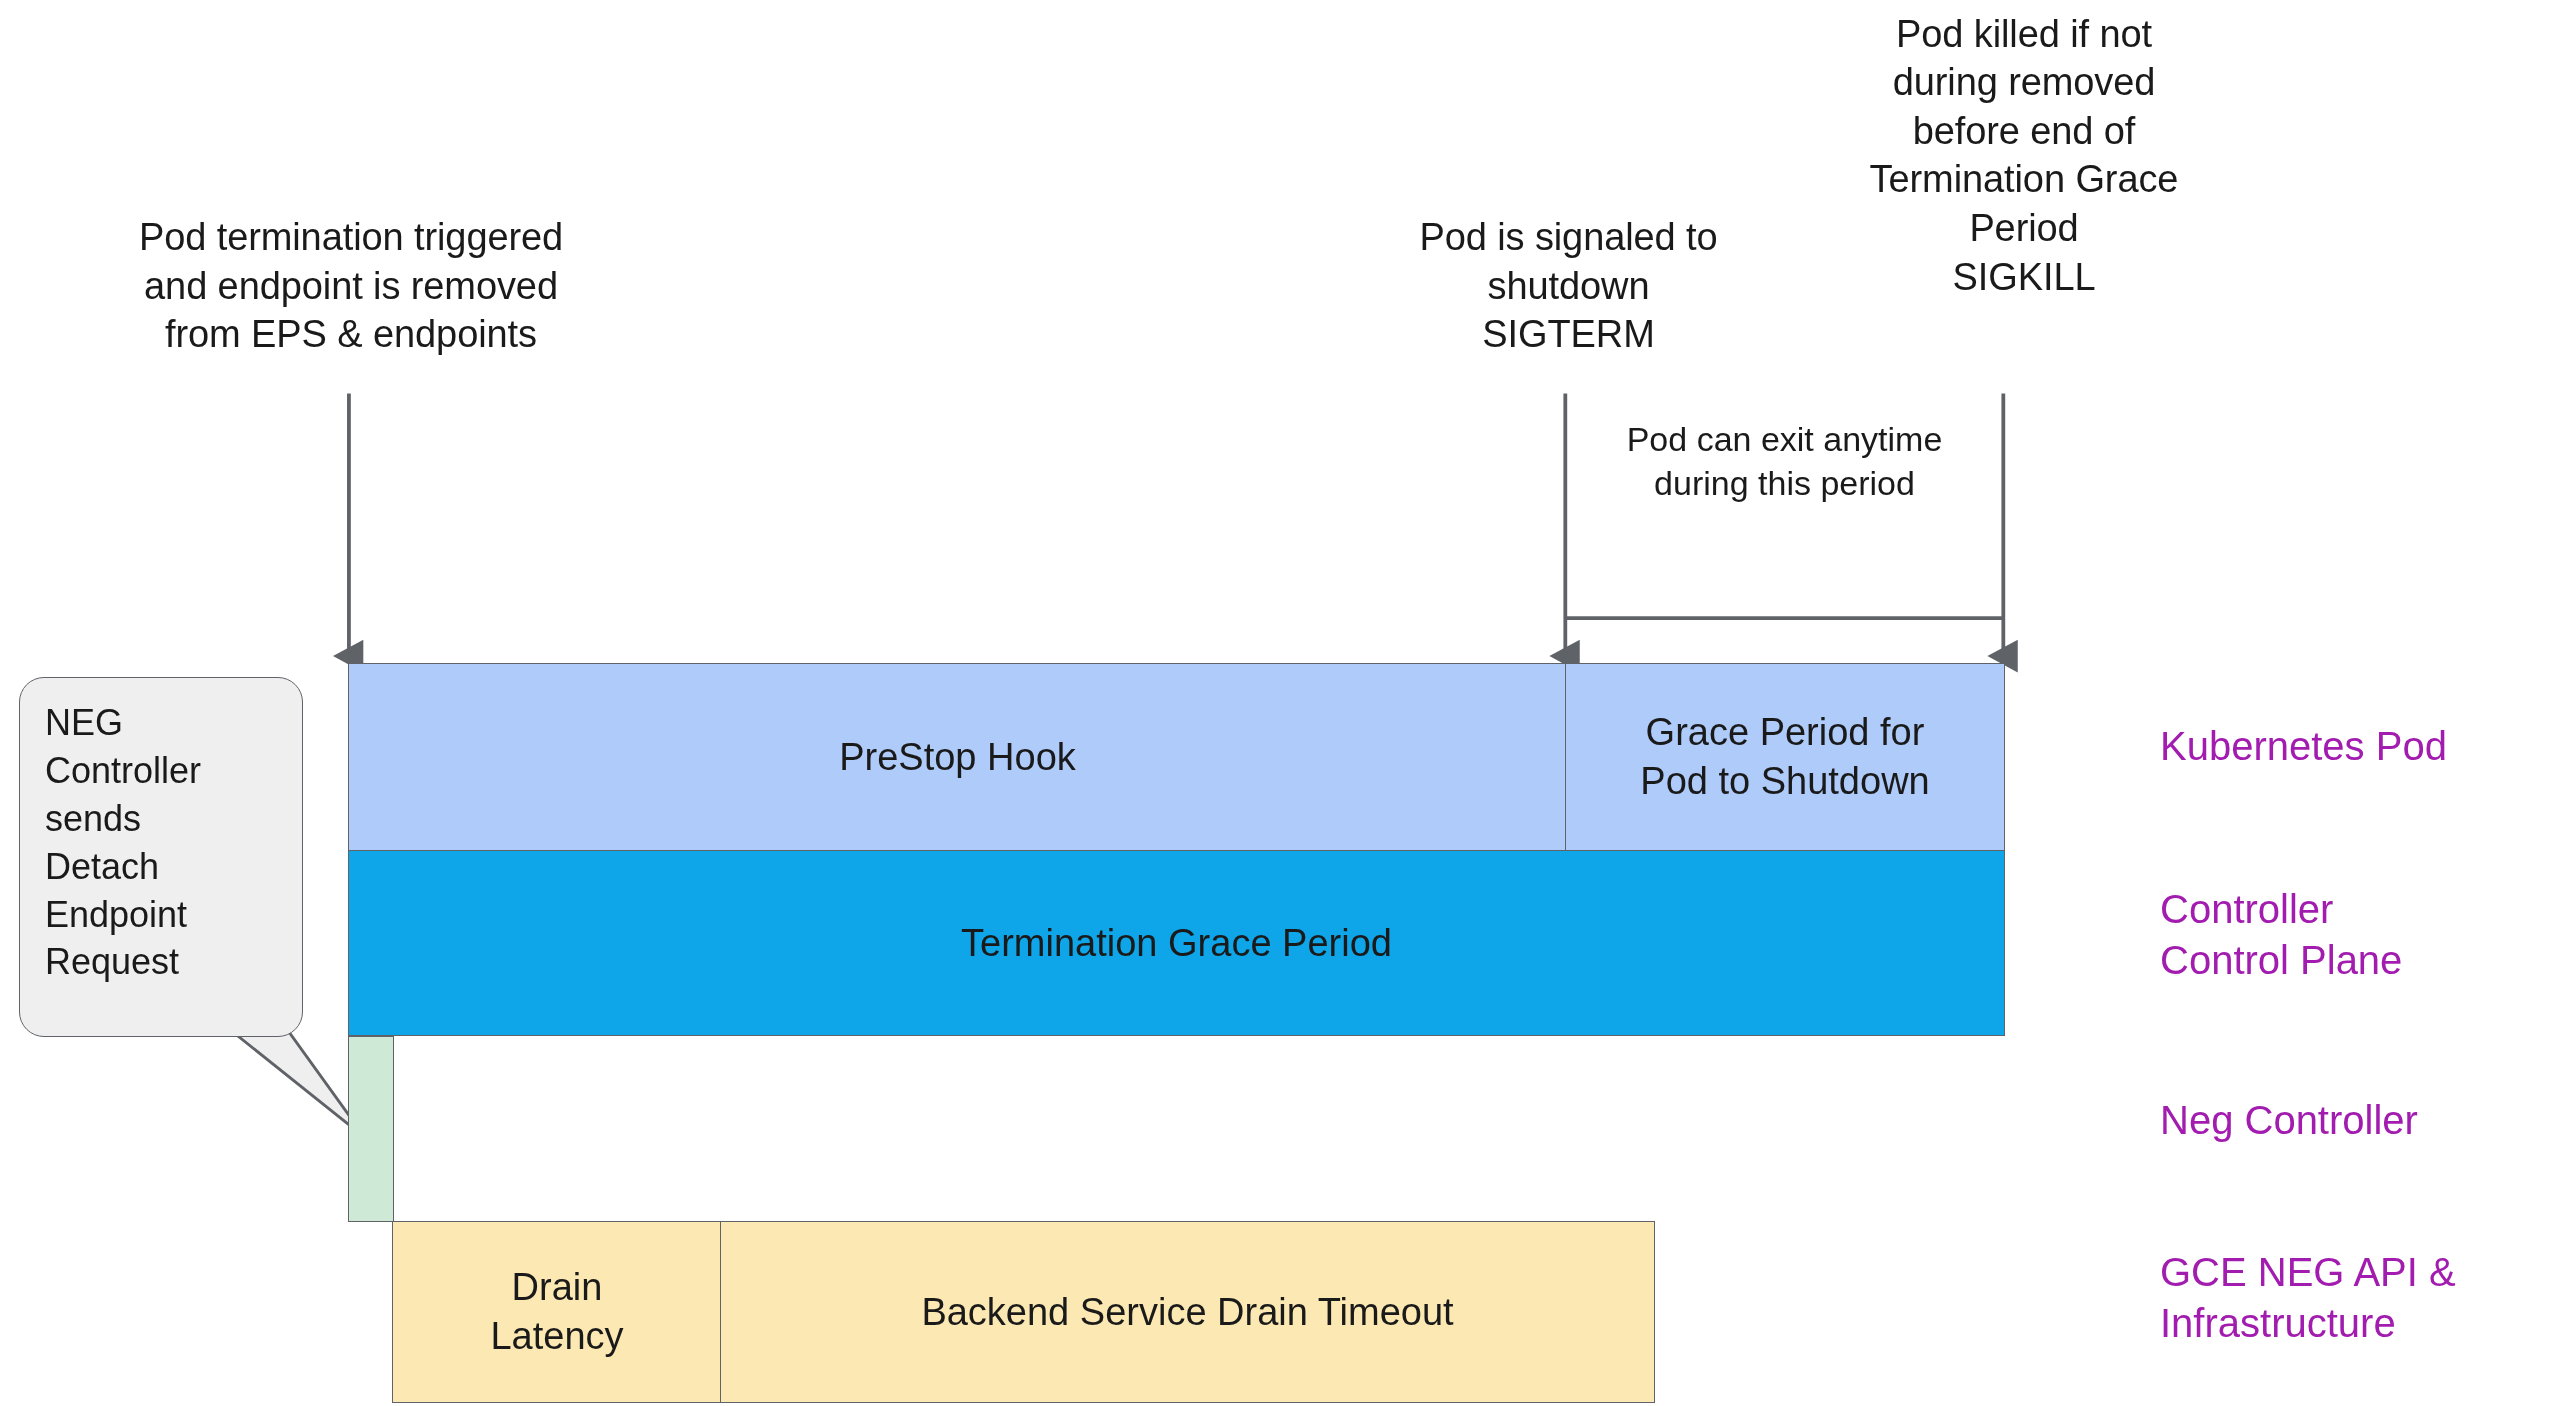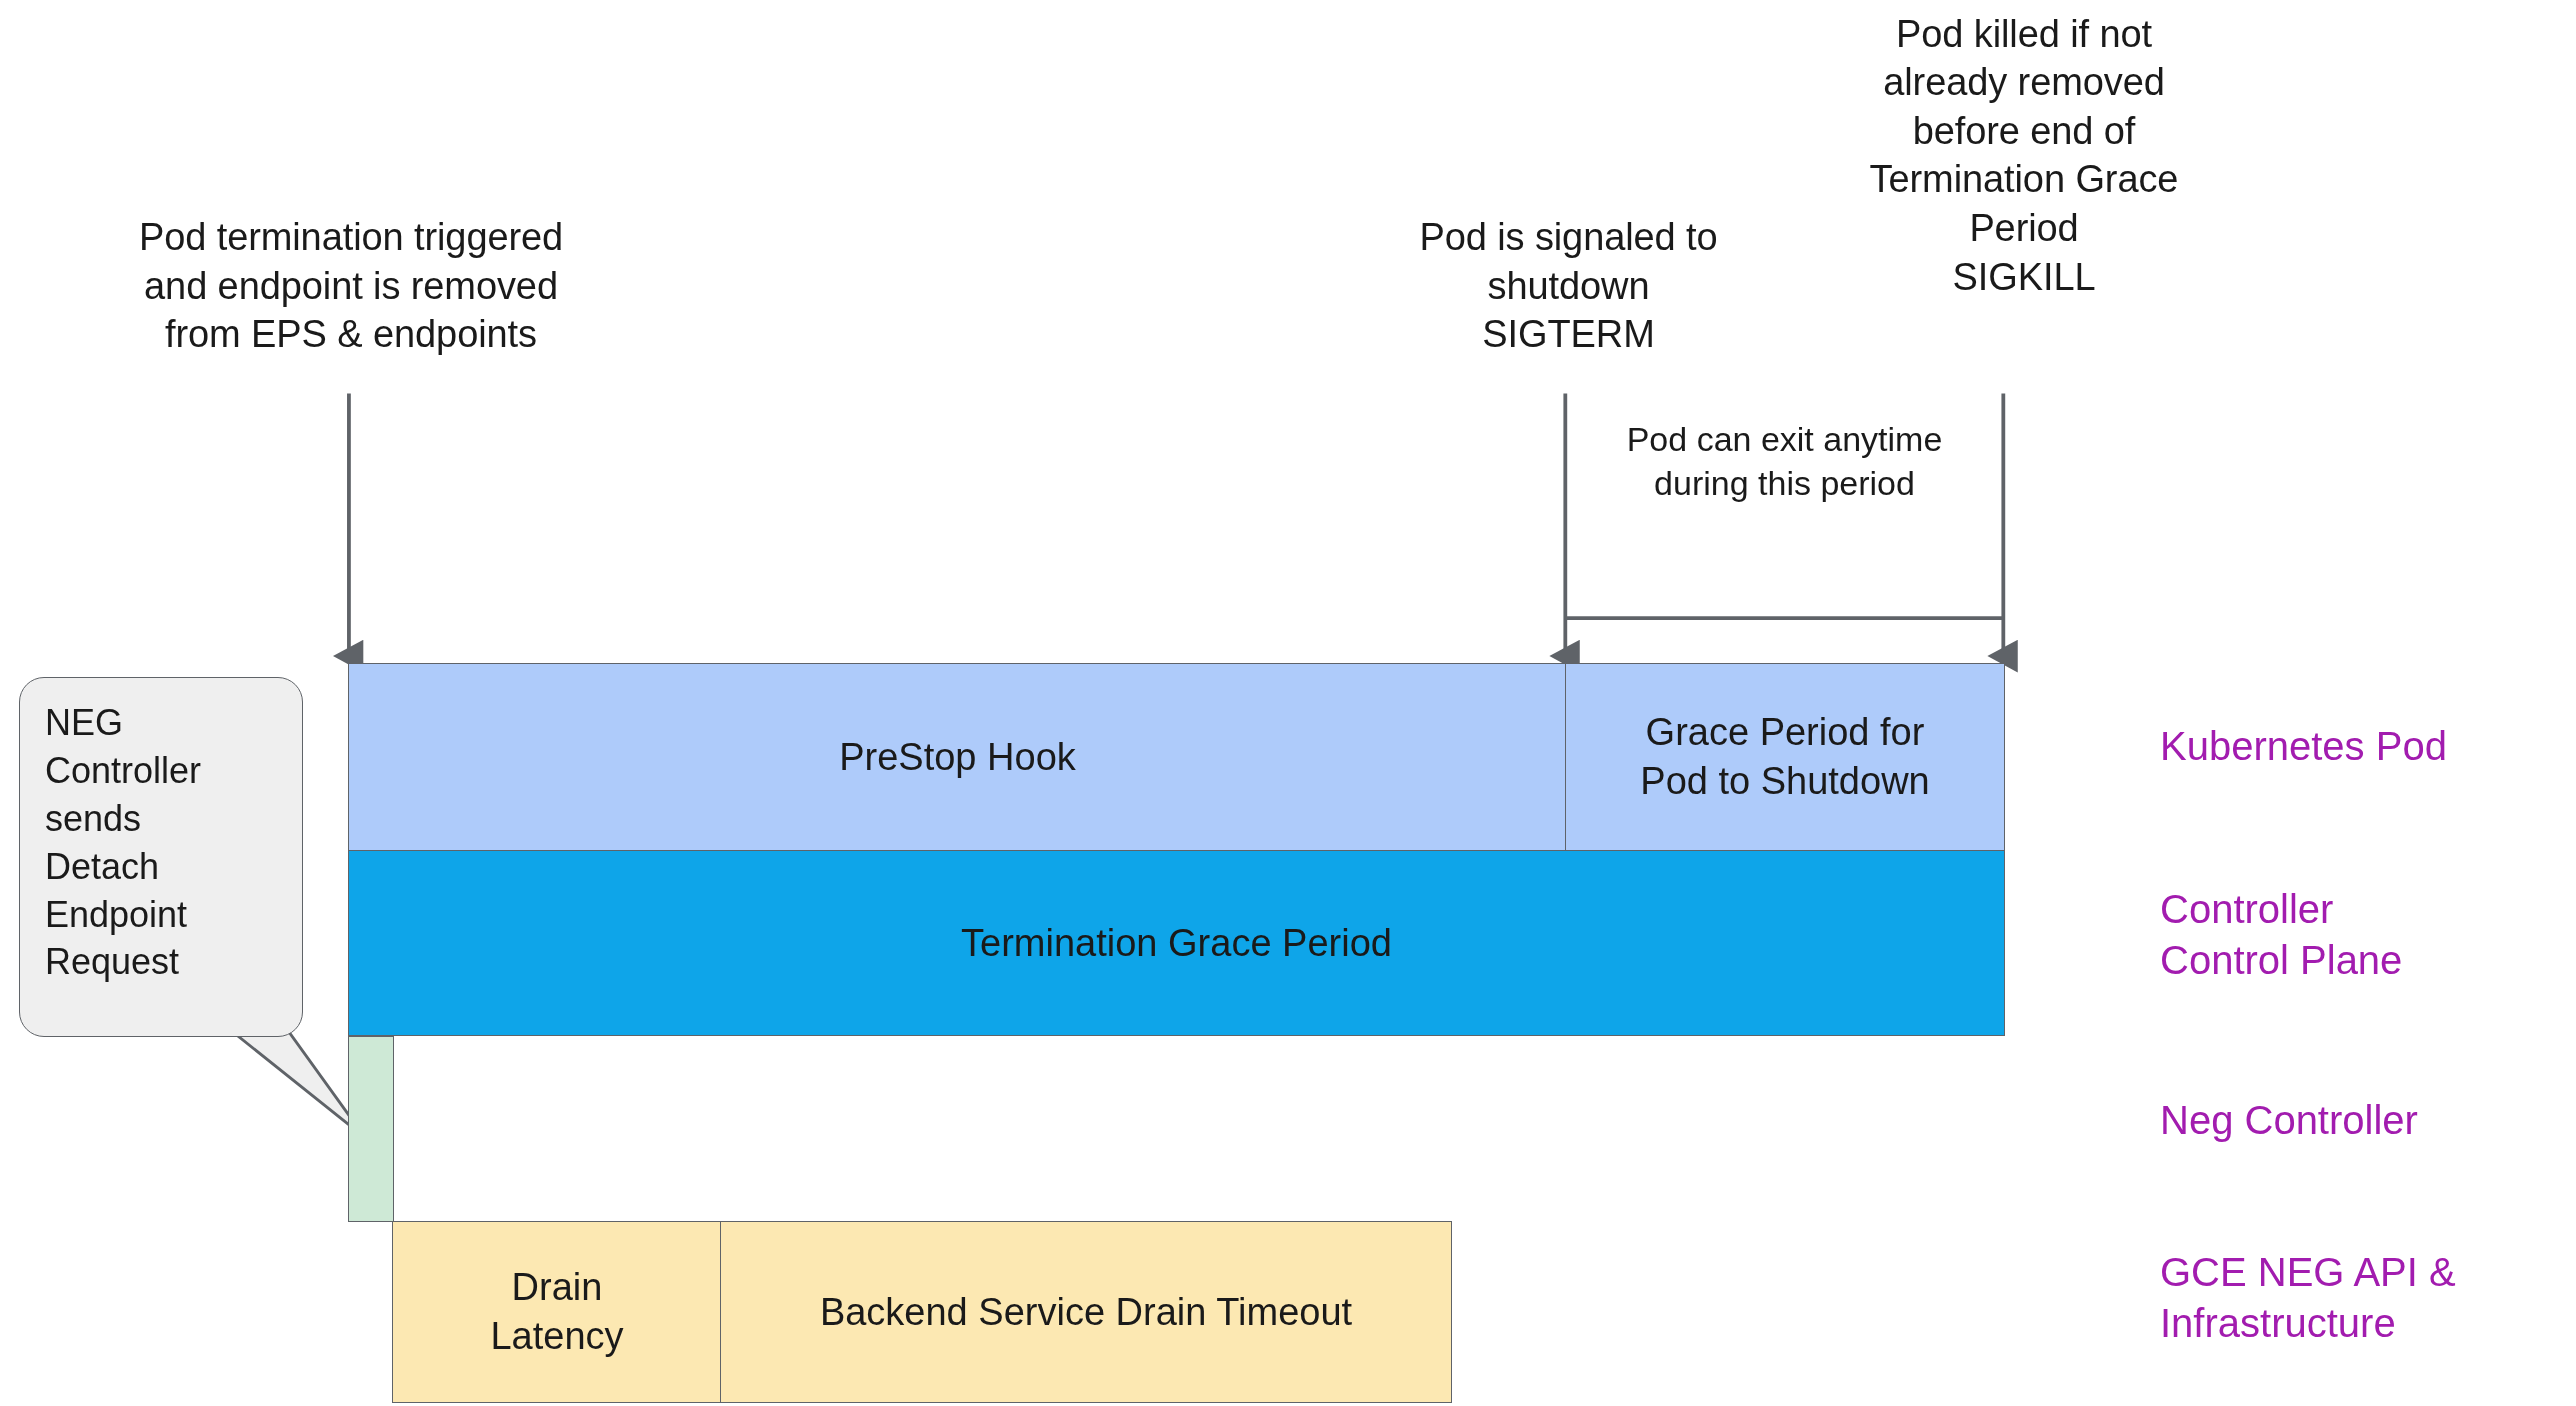--- a/index.html
+++ b/index.html
@@ -120,42 +120,42 @@
 
   <div class="annot" style="left:38px; top:213px; width:626px;">Pod termination triggered
 and endpoint is removed
 from EPS &amp; endpoints</div>
 
   <div class="annot" style="left:1289px; top:213px; width:559px;">Pod is signaled to
 shutdown
 SIGTERM</div>
 
   <div class="annot" style="left:1806px; top:9.5px; width:436px;">Pod killed if not
-already removed
+during removed
 before end of
 Termination Grace
 Period
 SIGKILL</div>
 
   <div class="annot-sm" style="left:1576px; top:417px; width:417px;">Pod can exit anytime
 during this period</div>
 
   <div class="bar bar-prestop" style="left:348px; top:663px; width:1219px; height:188px;">PreStop Hook</div>
 
   <div class="bar bar-grace" style="left:1565px; top:663px; width:440px; height:188px;text-align:center;">Grace Period for
 Pod to Shutdown</div>
 
   <div class="bar bar-tgp" style="left:348px; top:850px; width:1657px; height:186px;">Termination Grace Period</div>
 
   <div class="bar bar-neg" style="left:348px; top:1036px; width:46px; height:186px;"></div>
 
   <div class="bar bar-drain" style="left:392px; top:1221px; width:330px; height:182px;">Drain
 Latency</div>
 
-  <div class="bar bar-bsdt" style="left:720px; top:1221px; width:732px; height:182px;">Backend Service Drain Timeout</div>
+  <div class="bar bar-bsdt" style="left:720px; top:1221px; width:935px; height:182px;">Backend Service Drain Timeout</div>
 
   <div class="row-label" style="left:2160px; top:721px; width:398px;">Kubernetes Pod</div>
 
   <div class="row-label" style="left:2160px; top:884px; width:398px;">Controller
 Control Plane</div>
 
   <div class="row-label" style="left:2160px; top:1095px; width:398px;">Neg Controller</div>
 
   <div class="row-label" style="left:2160px; top:1247px; width:408px;">GCE NEG API &amp;
 Infrastructure</div>

